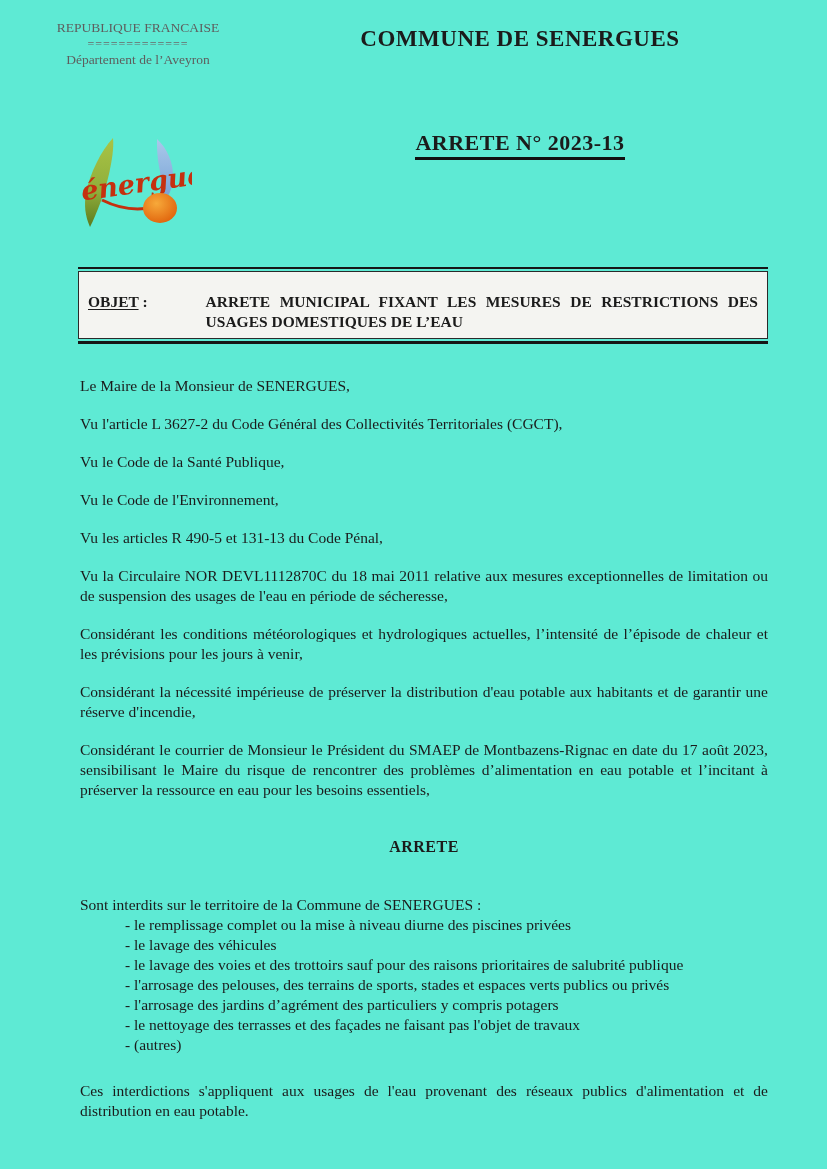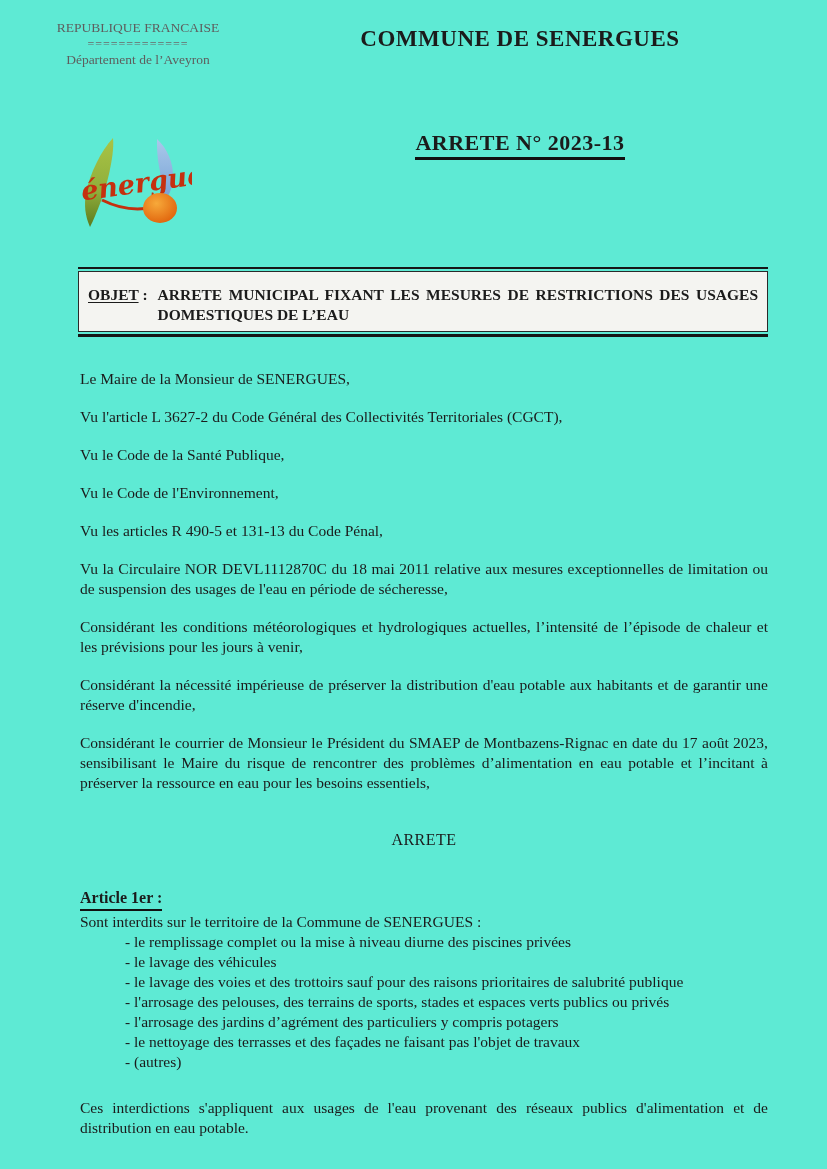--- a/index.html
+++ b/index.html
@@ -57,42 +57,43 @@
   
   .objet-outer {
     margin: 37px 59px 0 78px;
     border-top: 2px solid #161616;
     border-bottom: 3px solid #161616;
     padding: 2px 0;
   }
   .objet-box {
     border: 1px solid #2a2a2a;
     background: #f4f4f1;
-    padding: 13px 9px 6px 9px;
+    padding: 20px 9px 6px 9px;
     display: flex;
     font-size: 15.5px;
     font-weight: bold;
     line-height: 1.3;
+    gap: 48px;
   }
   .objet-label { white-space: nowrap; margin-right: 10px; }
   .objet-label u { text-underline-offset: 2px; }
   .objet-text { text-align: justify; flex: 1; }
   
   .doc-body {
     margin: 32px 59px 0 80px;
     font-size: 15.5px;
     line-height: 1.29;
   }
   .doc-body p {
     margin-bottom: 18px;
     text-align: justify;
   }
   .arrete-heading {
     text-align: center;
-    font-weight: normal;
+    font-weight: bold;
     font-size: 16px;
     letter-spacing: 0.5px;
     margin: 37px 0 37px 0;
   }
   .article-heading {
     font-weight: bold;
     font-size: 16px;
     margin-bottom: 1px;
   }
   .article-heading span {
@@ -170,23 +171,20 @@
         <p>Vu le Code de l'Environnement,</p>
         <p>Vu les articles R 490-5 et 131-13 du Code Pénal,</p>
         <p>Vu la Circulaire NOR DEVL1112870C du 18 mai 2011 relative aux mesures exceptionnelles de limitation ou de suspension des usages de l'eau en période de sécheresse,</p>
         <p>Considérant les conditions météorologiques et hydrologiques actuelles, l’intensité de l’épisode de chaleur et les prévisions pour les jours à venir,</p>
         <p>Considérant la nécessité impérieuse de préserver la distribution d'eau potable aux habitants et de garantir une réserve d'incendie,</p>
         <p>Considérant le courrier de Monsieur le Président du SMAEP de Montbazens-Rignac en date du 17 août 2023, sensibilisant le Maire du risque de rencontrer des problèmes d’alimentation en eau potable et l’incitant à préserver la ressource en eau pour les besoins essentiels,</p>
       </div>
 
     <div class="arrete-heading">ARRETE</div>
 
-    <div class="article-heading">
-      <span>Article 1er :</span>
-    </div>
     <div class="article-intro">Sont interdits sur le territoire de la Commune de SENERGUES :</div>
 
     <div class="restriction-list">
         <div>- le remplissage complet ou la mise à niveau diurne des piscines privées</div>
         <div>- le lavage des véhicules</div>
         <div>- le lavage des voies et des trottoirs sauf pour des raisons prioritaires de salubrité publique</div>
         <div>- l'arrosage des pelouses, des terrains de sports, stades et espaces verts publics ou privés</div>
         <div>- l'arrosage des jardins d’agrément des particuliers y compris potagers</div>
         <div>- le nettoyage des terrasses et des façades ne faisant pas l'objet de travaux</div>
         <div>- (autres)</div>

